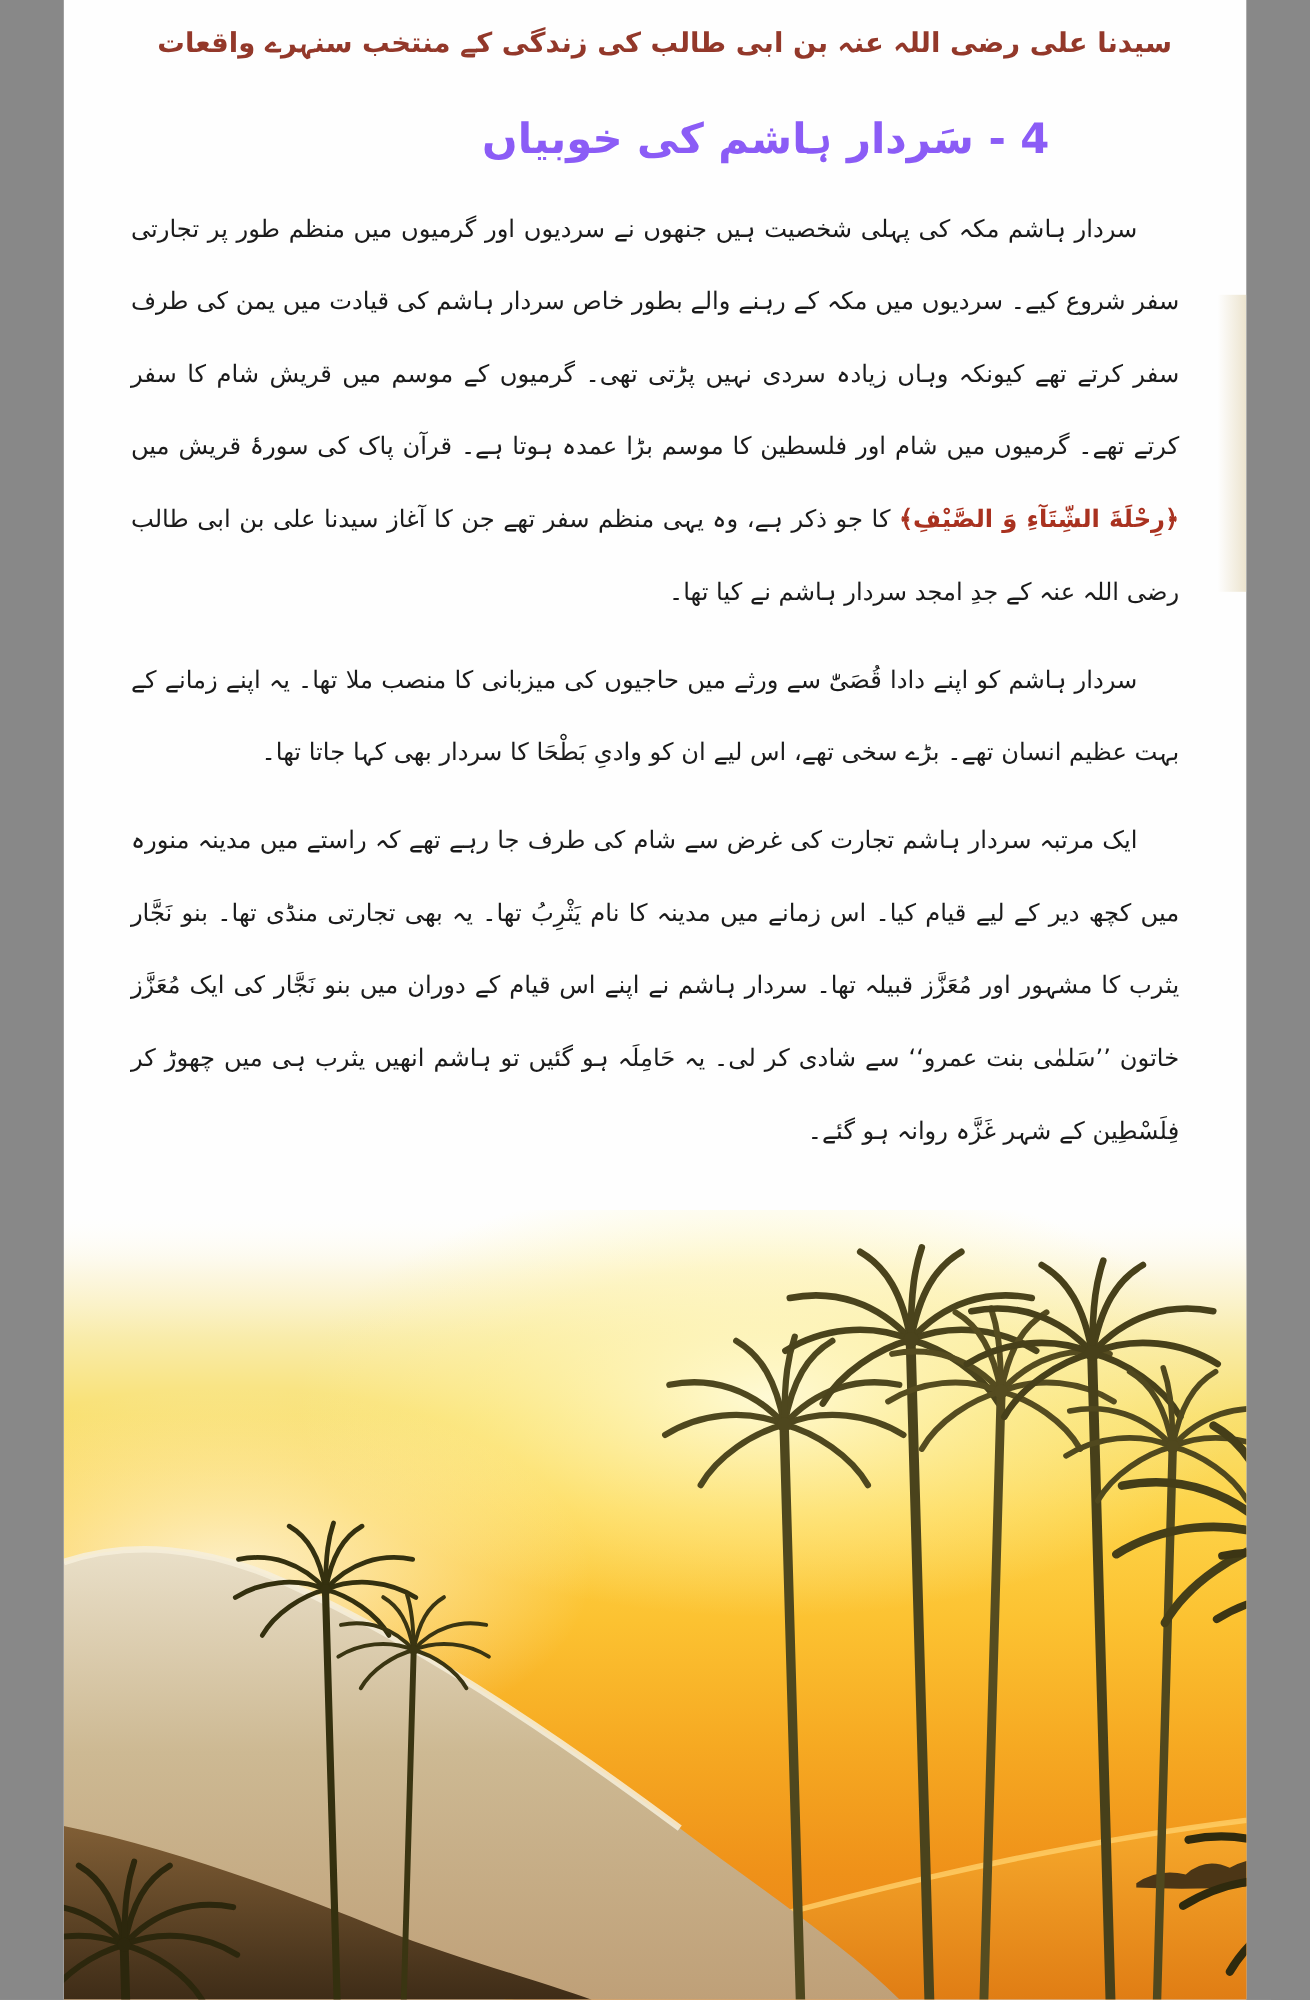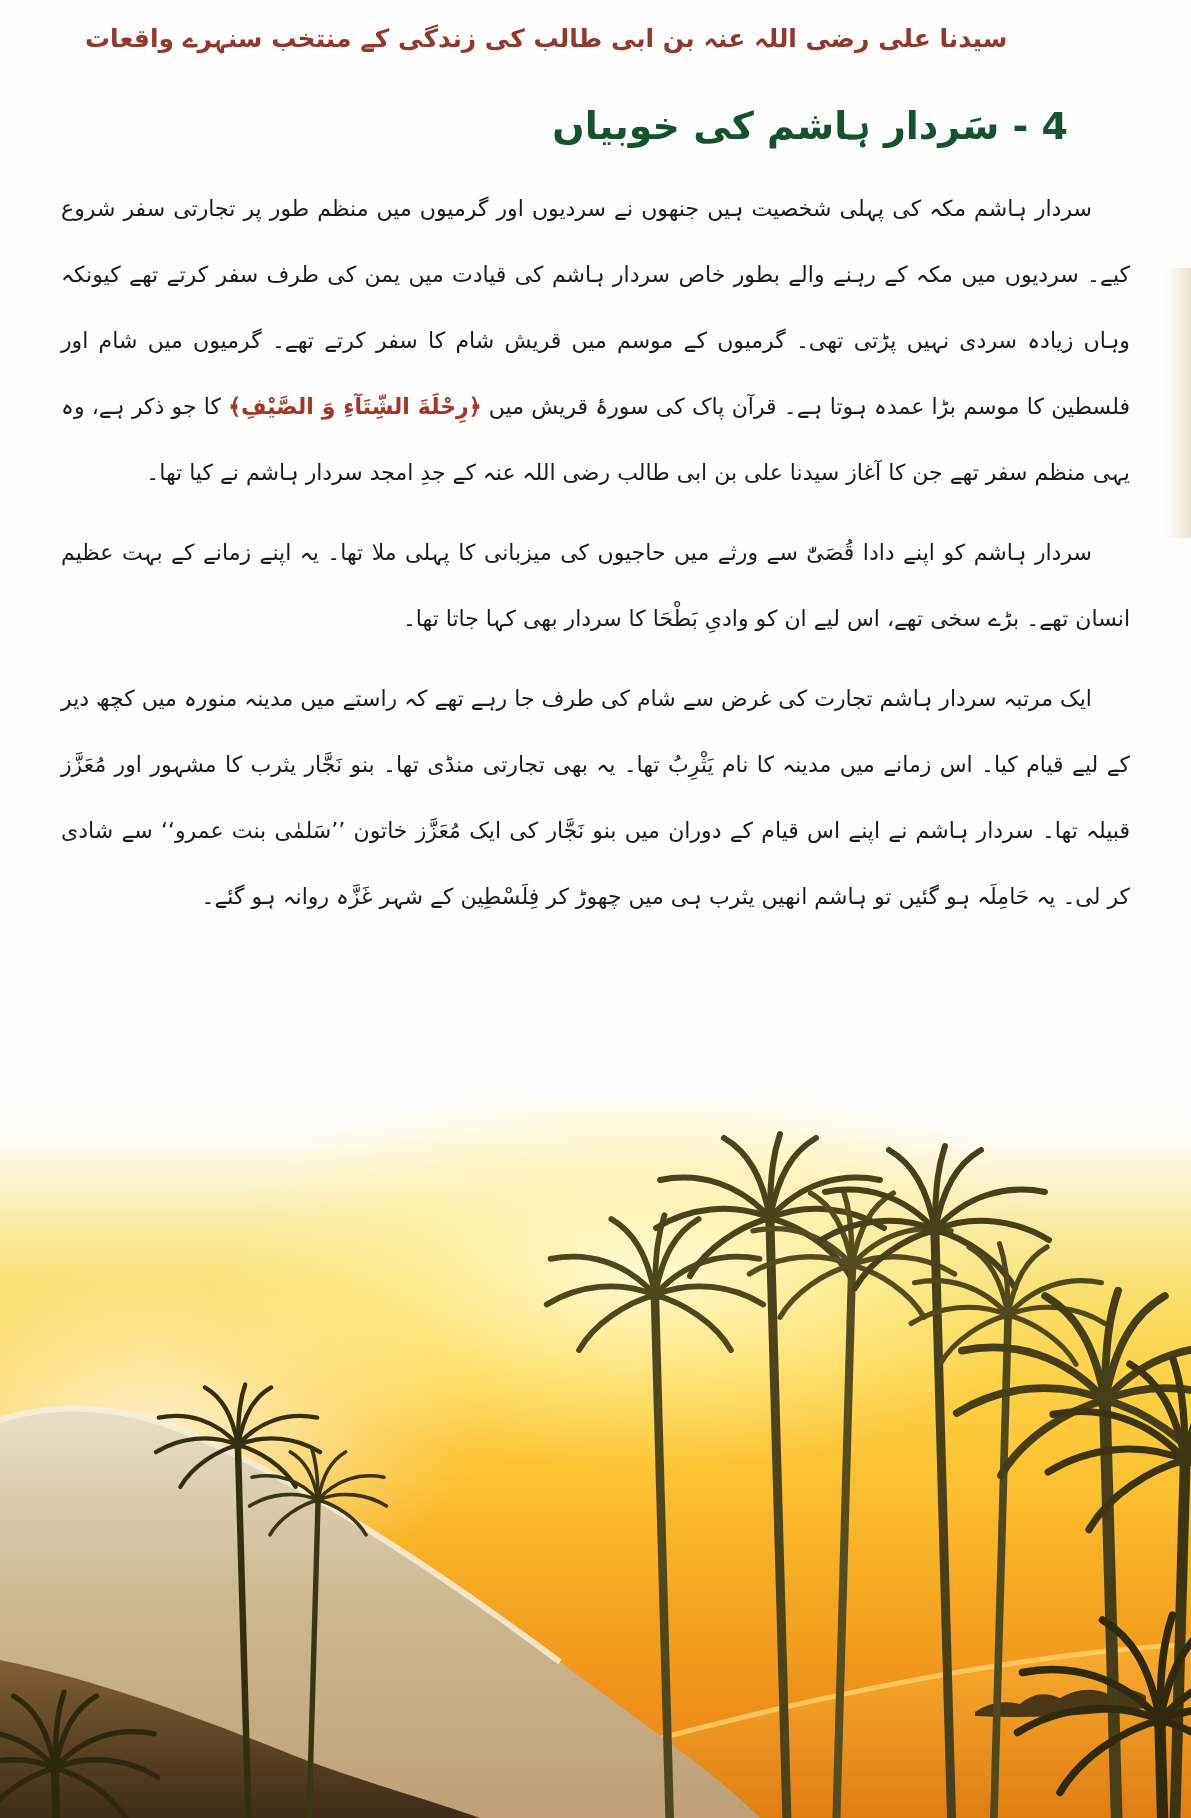--- a/index.html
+++ b/index.html
@@ -1,37 +1,37 @@
 <!DOCTYPE html>
 <html lang="ur"><head>
 <meta charset="utf-8">
 <style>
   html,body{margin:0;padding:0;background:#888;}
   .page{
-    position:relative;width:1191px;height:1818px;margin:0 auto;
+    position:relative;width:1075px;height:1818px;margin:0 auto;
     background:#fefefe;overflow:hidden;
     font-family:"DejaVu Sans",sans-serif;
   }
   .scan-edge{
     position:absolute;right:0;top:268px;width:26px;height:270px;
     background:linear-gradient(to left,#e7ddc2,rgba(255,255,255,0));
     opacity:.8;
   }
   .header-title{
     position:absolute;top:24px;left:85px;
     direction:rtl;font-size:25px;font-weight:bold;color:#93382a;
     letter-spacing:0;white-space:nowrap;
   }
   .content{
     position:absolute;top:90px;left:61px;right:61px;
     direction:rtl;z-index:2;
   }
   h2.sec-heading{
-    margin:0 62px 0 0;padding:0;
-    color:#14532d;font-size:38px;font-weight:bold;text-align:right;
+    margin:0 118px 0 0;padding:0;
+    color:#8b5cf6;font-size:38px;font-weight:bold;text-align:right;
     line-height:72px;
   }
   h2.sec-heading.second{margin-top:24px;}
   p.body-para{
     margin:14px 0 12px 0;
     font-size:22px;line-height:66px;color:#1b1b1b;
     text-align:justify;text-indent:38px;
   }
   .quran{color:#a93220;font-weight:bold;}
   .desert{position:absolute;left:0;top:1100px;width:1191px;height:718px;z-index:1;}
@@ -49,21 +49,21 @@
   <div class="scan-edge"></div>
 
   <div class="header-title">سیدنا علی رضی اللہ عنہ بن ابی طالب کی زندگی کے منتخب سنہرے واقعات</div>
 
   <div class="content">
 
     <h2 class="sec-heading">4 - سَردار ہاشم کی خوبیاں</h2>
 
     <p class="body-para"><span>سردار ہاشم مکہ کی پہلی شخصیت ہیں جنھوں نے سردیوں اور گرمیوں میں منظم طور پر تجارتی سفر شروع کیے۔ سردیوں میں مکہ کے رہنے والے بطور خاص سردار ہاشم کی قیادت میں یمن کی طرف سفر کرتے تھے کیونکہ وہاں زیادہ سردی نہیں پڑتی تھی۔ گرمیوں کے موسم میں قریش شام کا سفر کرتے تھے۔ گرمیوں میں شام اور فلسطین کا موسم بڑا عمدہ ہوتا ہے۔ قرآن پاک کی سورۂ قریش میں </span><span class="quran">﴿رِحْلَةَ الشِّتَآءِ وَ الصَّيْفِ﴾</span><span> کا جو ذکر ہے، وہ یہی منظم سفر تھے جن کا آغاز سیدنا علی بن ابی طالب رضی اللہ عنہ کے جدِ امجد سردار ہاشم نے کیا تھا۔</span></p>
 
-    <p class="body-para">سردار ہاشم کو اپنے دادا قُصَیّٰ سے ورثے میں حاجیوں کی میزبانی کا پہلی ملا تھا۔ یہ اپنے زمانے کے بہت عظیم انسان تھے۔ بڑے سخی تھے، اس لیے ان کو وادیِ بَطْحَا کا سردار بھی کہا جاتا تھا۔</p>
+    <p class="body-para">سردار ہاشم کو اپنے دادا قُصَیّٰ سے ورثے میں حاجیوں کی میزبانی کا منصب ملا تھا۔ یہ اپنے زمانے کے بہت عظیم انسان تھے۔ بڑے سخی تھے، اس لیے ان کو وادیِ بَطْحَا کا سردار بھی کہا جاتا تھا۔</p>
 
 
     <p class="body-para">ایک مرتبہ سردار ہاشم تجارت کی غرض سے شام کی طرف جا رہے تھے کہ راستے میں مدینہ منورہ میں کچھ دیر کے لیے قیام کیا۔ اس زمانے میں مدینہ کا نام یَثْرِبُ تھا۔ یہ بھی تجارتی منڈی تھا۔ بنو نَجَّار یثرب کا مشہور اور مُعَزَّز قبیلہ تھا۔ سردار ہاشم نے اپنے اس قیام کے دوران میں بنو نَجَّار کی ایک مُعَزَّز خاتون ’’سَلمٰی بنت عمرو‘‘ سے شادی کر لی۔ یہ حَامِلَہ ہو گئیں تو ہاشم انھیں یثرب ہی میں چھوڑ کر فِلَسْطِین کے شہر غَزَّہ روانہ ہو گئے۔</p>
 
   </div>
 
   <svg class="desert" viewBox="0 0 1191 718" preserveAspectRatio="none" aria-hidden="true">
     <defs>
       <linearGradient id="sky" x1="0" y1="0" x2="0" y2="1">
         <stop offset="0" stop-color="#ffffff" stop-opacity="0"></stop>

